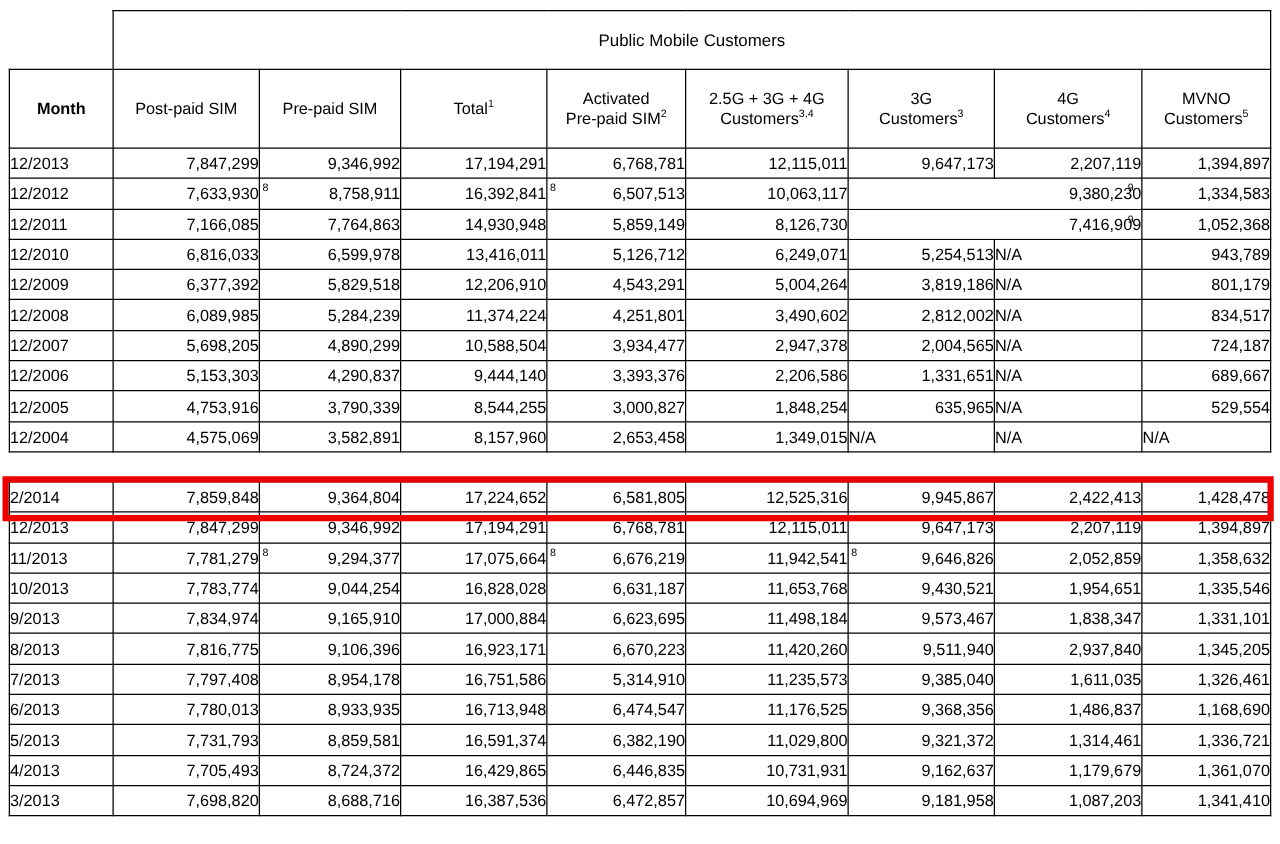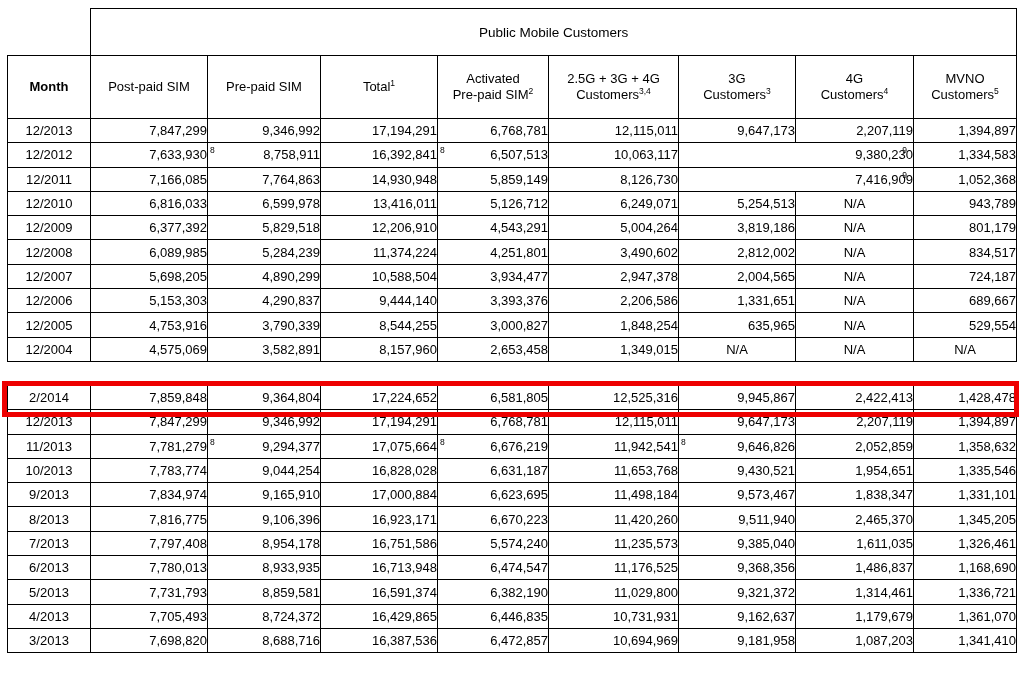--- a/index.html
+++ b/index.html
@@ -82,33 +82,33 @@
     line-height: 1.22;
     font-size: 13px;
   }
   .colhead .hl { display: block; }
   .colhead.month-head {
     font-weight: bold;
   }
   sup { font-size: 8.5px; vertical-align: super; line-height: 0; }
 
   td.month {
-    text-align: center;
+    text-align: left;
     padding-right: 6px;
     height: 23.3px;
     font-size: 13px;
   }
   td.num {
     text-align: right;
     padding-right: 18px;
     height: 23.3px;
     font-size: 13px;
     white-space: nowrap;
   }
-  td.num.na  { text-align: center; padding-right: 0; }
+  td.num.na  { text-align: left; padding-right: 0; }
   td.merged  { position: relative; padding-right: 0; }
   td.merged .mval { display: inline-block; }
   td.merged .msup {
     position: absolute;
     right: 6px;
     top: 2px;
     font-size: 8.5px;
   }
   td.num .numwrap { display: inline-block; position: relative; }
   td.num .fnabs {
@@ -370,29 +370,29 @@
           <td class="num">1,331,101</td>
         </tr>
         <tr>
           <td class="month">8/2013</td>
           <td class="num">7,816,775</td>
           <td class="num">9,106,396</td>
           <td class="num">16,923,171</td>
           <td class="num">6,670,223</td>
           <td class="num">11,420,260</td>
           <td class="num">9,511,940</td>
-          <td class="num">2,465,370</td>
+          <td class="num">2,937,840</td>
           <td class="num">1,345,205</td>
         </tr>
         <tr>
           <td class="month">7/2013</td>
           <td class="num">7,797,408</td>
           <td class="num">8,954,178</td>
           <td class="num">16,751,586</td>
-          <td class="num">5,574,240</td>
+          <td class="num">5,314,910</td>
           <td class="num">11,235,573</td>
           <td class="num">9,385,040</td>
           <td class="num">1,611,035</td>
           <td class="num">1,326,461</td>
         </tr>
         <tr>
           <td class="month">6/2013</td>
           <td class="num">7,780,013</td>
           <td class="num">8,933,935</td>
           <td class="num">16,713,948</td>

